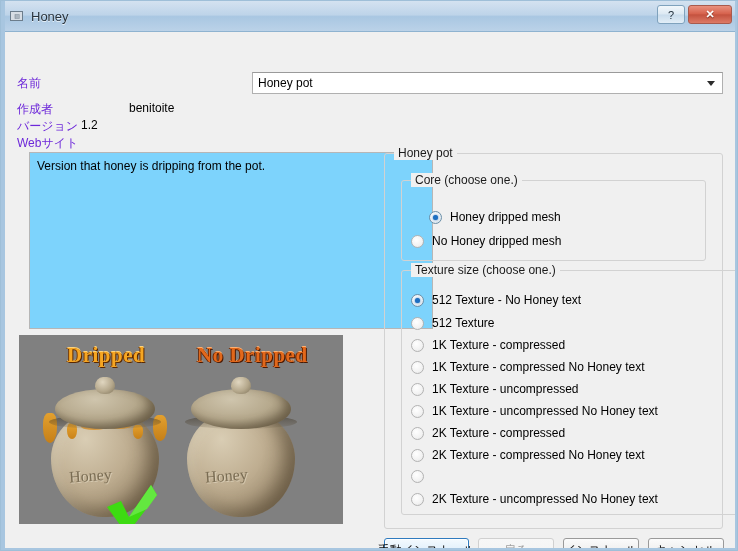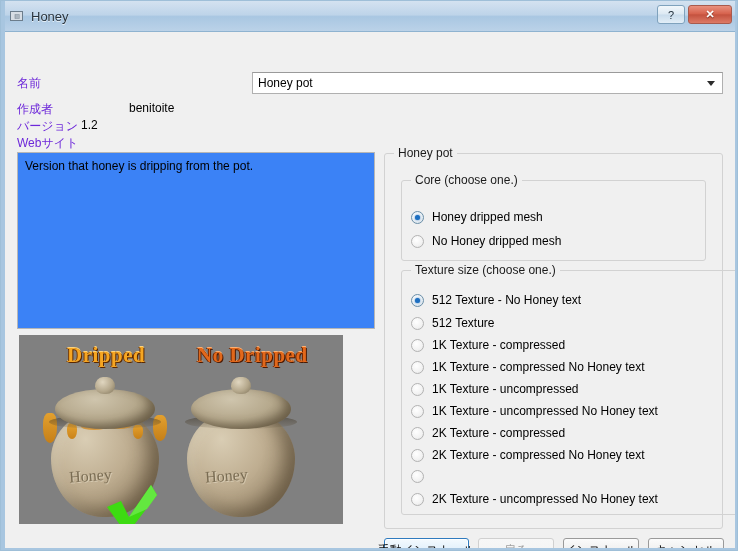--- a/index.html
+++ b/index.html
@@ -141,26 +141,26 @@
     right: 7px;
     top: 8px;
     width: 0; height: 0;
     border-left: 4px solid transparent;
     border-right: 4px solid transparent;
     border-top: 5px solid #2b2b2b;
   }
   
   .descbox {
     position: absolute;
-    left: 16px;
+    left: 28px;
     top: 120px;
-    width: 358px;
+    width: 404px;
     height: 177px;
     box-sizing: border-box;
-    background: #3b82f6;
+    background: #7dd3fc;
     border: 1px solid #b6b6b6;
     font-size: 12px;
     color: #000;
     padding: 6px 7px;
     overflow: hidden;
   }
   
   .preview {
     position: absolute;
     left: 18px;
@@ -429,21 +429,21 @@
       </div>
     </div>
 
     <div class="groupbox gb-outer">
       <span class="gb-title">Honey pot</span>
     </div>
 
     <div class="groupbox gb-core">
       <span class="gb-title">Core (choose one.)</span>
     </div>
-    <div class="radio-row" style="left:410px; top:178px;text-align:center;">
+    <div class="radio-row" style="left:428px; top:178px;text-align:center;">
       <span class="radio checked"></span>
       <span>Honey dripped mesh</span>
     </div>
     <div class="radio-row" style="left:410px; top:202px;">
       <span class="radio"></span>
       <span>No Honey dripped mesh</span>
     </div>
 
     <div class="groupbox gb-tex">
       <span class="gb-title">Texture size (choose one.)</span>

